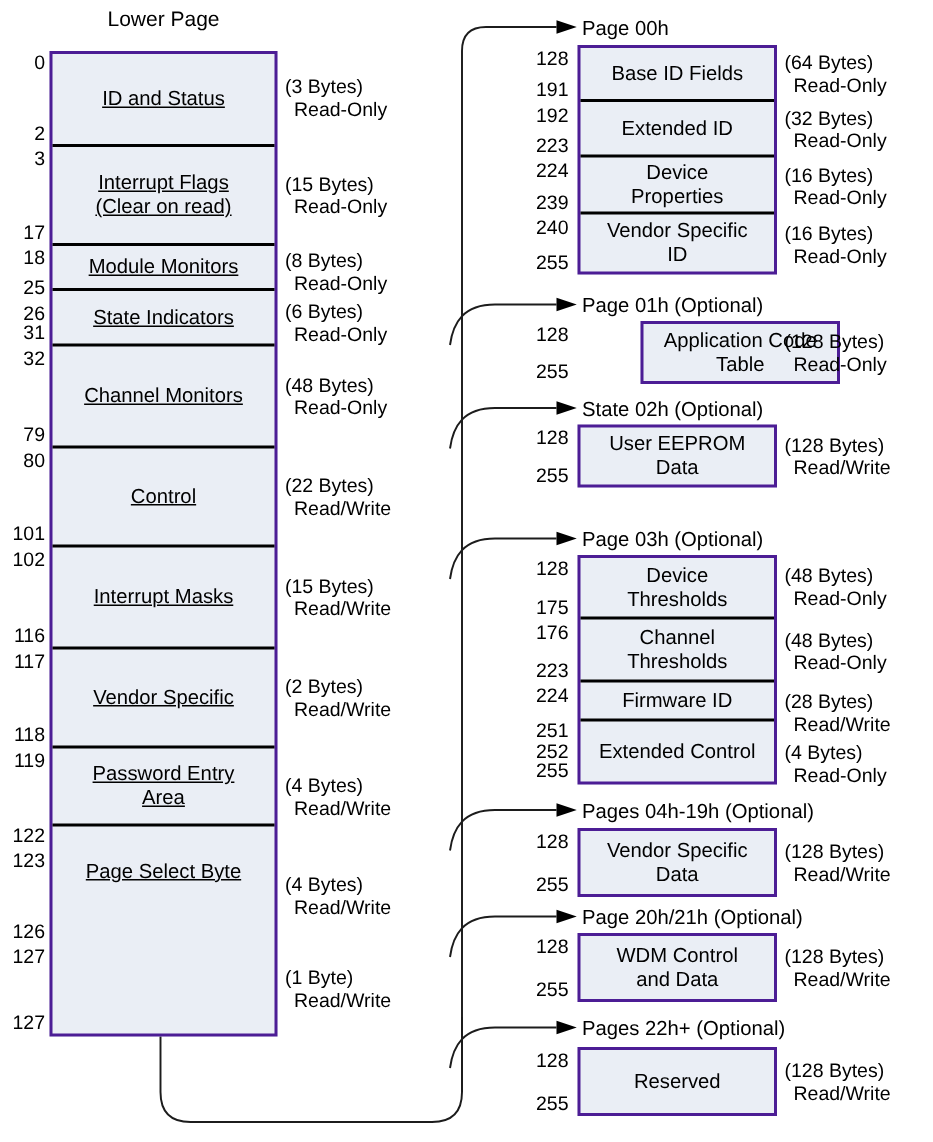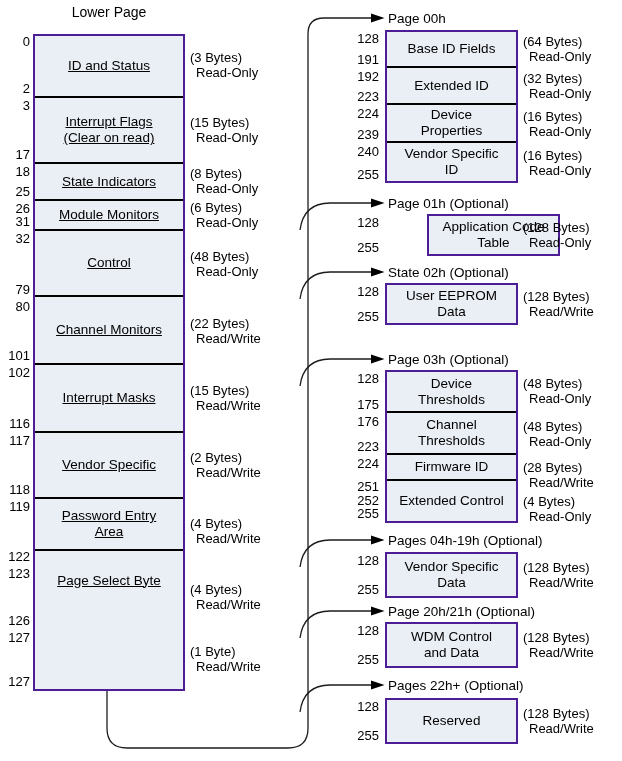--- a/index.html
+++ b/index.html
@@ -55,31 +55,31 @@
   <div class="map-title">Lower Page</div>
 
   <div class="mbox" style="left:33px;top:34px;width:152px;height:657px;text-decoration:underline;">
     <div class="mrow" style="height:62px">
         <span class="lbl">ID and Status</span>
       </div>
     <div class="mrow" style="height:66px">
         <span class="lbl">Interrupt Flags
 (Clear on read)</span>
       </div>
+    <div class="mrow" style="height:30px">
+        <span class="lbl">Module Monitors</span>
+      </div>
     <div class="mrow" style="height:37px">
         <span class="lbl">State Indicators</span>
       </div>
-    <div class="mrow" style="height:30px">
-        <span class="lbl">Module Monitors</span>
+    <div class="mrow" style="height:68px">
+        <span class="lbl">Channel Monitors</span>
       </div>
     <div class="mrow" style="height:66px">
         <span class="lbl">Control</span>
-      </div>
-    <div class="mrow" style="height:68px">
-        <span class="lbl">Channel Monitors</span>
       </div>
     <div class="mrow" style="height:68px">
         <span class="lbl">Interrupt Masks</span>
       </div>
     <div class="mrow" style="height:66px">
         <span class="lbl">Vendor Specific</span>
       </div>
     <div class="mrow" style="height:52px">
         <span class="lbl">Password Entry
 Area</span>

